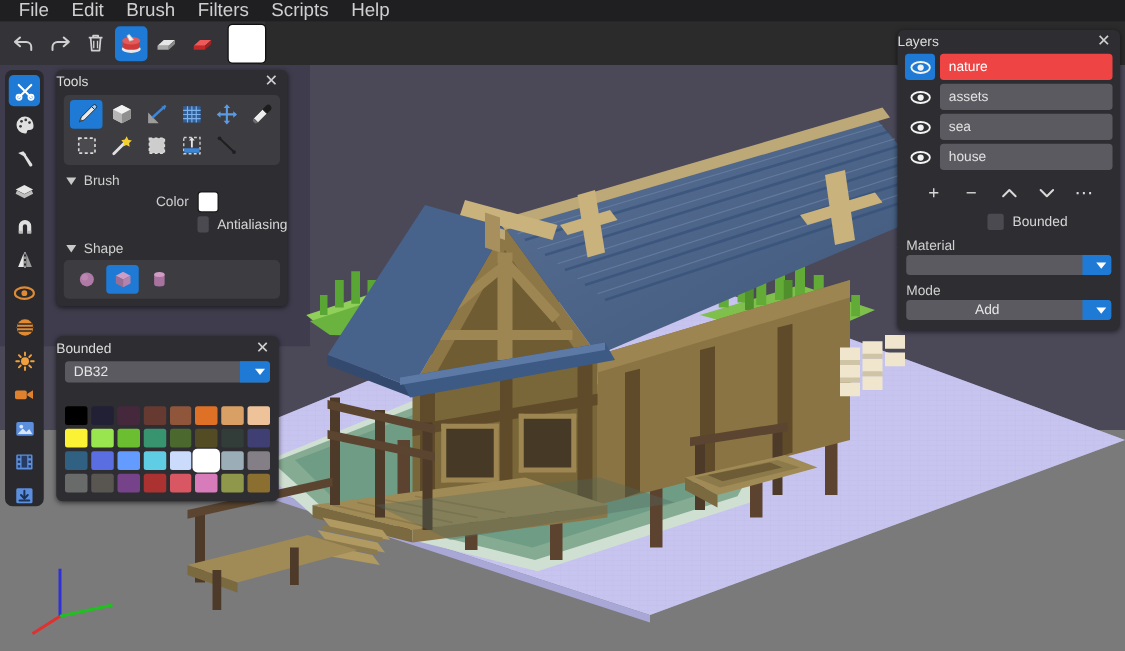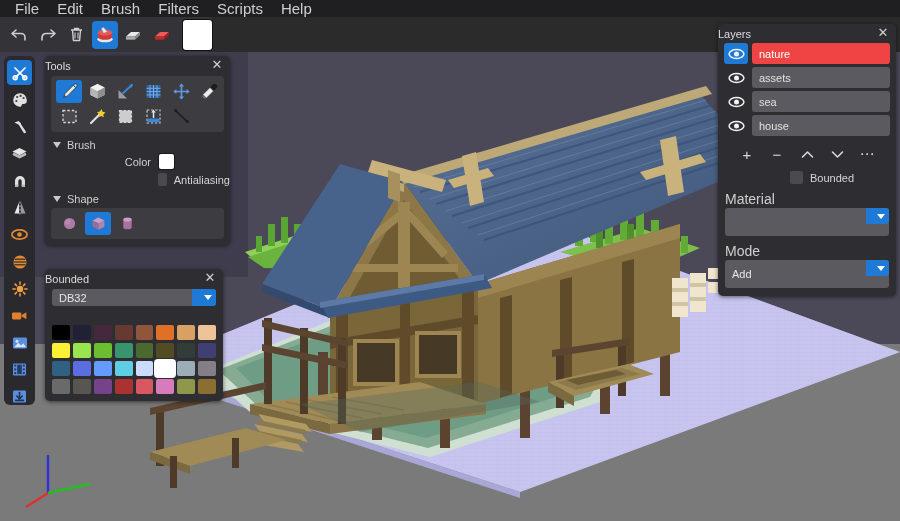--- a/index.html
+++ b/index.html
@@ -84,23 +84,23 @@
   #layersPanel{left:718px;top:24px;width:178px;padding-bottom:8px;}
   .layer-row{display:flex;align-items:center;margin:0 6px 3px 6px;gap:4px;}
   .eye-btn{width:24px;height:21px;border-radius:3px;display:flex;align-items:center;justify-content:center;cursor:pointer;}
   .eye-btn.sel{background:#1e7ad4;}
   .lname{flex:1;height:21px;background:#5a5a60;border-radius:3px;display:flex;align-items:center;
          padding-left:7px;box-sizing:border-box;font-size:11px;color:#e2e2e2;cursor:pointer;}
   .lname.sel{background:#ef4444;color:#fff;}
   .lbtns{display:flex;align-items:center;justify-content:space-around;margin:8px 14px 2px 14px;}
   .lb{width:24px;height:20px;border-radius:3px;display:flex;align-items:center;justify-content:center;
       cursor:pointer;color:#d8d8d8;font-size:15px;}
-  .fld-label{margin:7px 0 1px 7px;font-size:14px;color:#d0d0d0;}
-  .fld{margin:0 7px;height:28px;background:#5a5a60;border-radius:3px;position:relative;display:flex;
-       align-items:center;cursor:pointer;}
+  .fld-label{margin:7px 0 1px 7px;font-size:11px;color:#d0d0d0;}
+  .fld{margin:0 7px;height:16px;background:#5a5a60;border-radius:3px;position:relative;display:flex;
+       align-items:center;cursor:pointer;padding-left:48px;}
   .fld span{padding-left:7px;font-size:11px;color:#e6e6e6;}
   .fld .dd-arrow{width:16px;height:16px;}
   .bnd-row{display:flex;align-items:center;gap:7px;margin:7px 0 2px 72px;font-size:11px;}
 </style>
 </head>
 <body>
 
 <div id="app">
 
   <div class="viewport">

